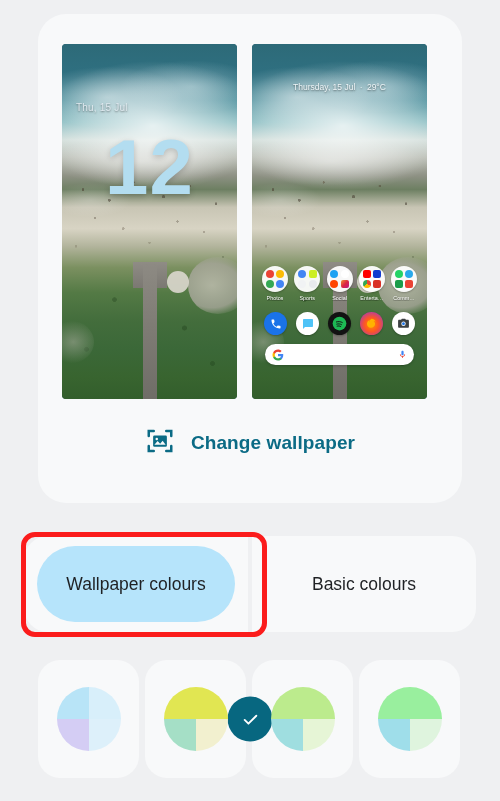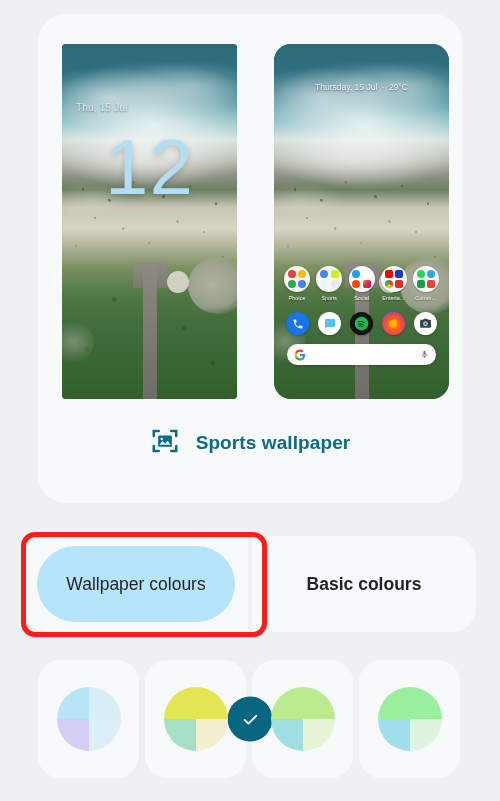--- a/index.html
+++ b/index.html
@@ -40,21 +40,21 @@
   .phone {
     position: absolute;
     top: 30px;
     width: 175px;
     height: 355px;
     border-radius: 4px;
     overflow: hidden;
     background: #2d5f6b;
   }
   .phone.lock  { left: 24px; }
-  .phone.home  { left: 236px; border-radius: 17px; }
+  .phone.home  { left: 214px; }
 
   
   .wallpaper {
     position: absolute;
     inset: 0;
     background:
       
       linear-gradient(to bottom, rgba(120,118,112,0) 61%, rgba(128,126,120,0.0) 61%),
       
       linear-gradient(to bottom,
@@ -178,21 +178,21 @@
     white-space: nowrap;
   }
   .lock-clock {
     position: absolute;
     left: 0; right: 0;
     top: 88px;
     text-align: center;
     color: #b3ddf0;
     font-size: 78px;
     line-height: 0.92;
-    font-weight: 400;
+    font-weight: 700;
     letter-spacing: 1px;
     text-shadow: 0 2px 6px rgba(0,0,0,.2);
   }
   .lock-clock span { display: block; }
 
   
   .home-status {
     position: absolute;
     left: 0; right: 0;
     top: 38px;
@@ -322,21 +322,21 @@
     height: 76px;
     border-radius: 38px;
     display: flex;
     align-items: center;
     justify-content: center;
     font-size: 17.5px;
     color: #1f2124;
     cursor: pointer;
   }
   .tab-pill.selected { background: #b6e4fb; }
-  .tab-pill.plain    { background: transparent; font-weight: bold; }
+  .tab-pill.plain    { background: transparent; }
 
   
   .annotation {
     position: absolute;
     left: 21px;
     top: 532px;
     width: 246px;
     height: 105px;
     border: 5px solid #fb1c1c;
     border-radius: 14px;
@@ -523,21 +523,21 @@
 
     <div class="change-row">
       <span>
         <svg width="30" height="30" viewBox="0 0 24 24" fill="none" stroke="#0b6b85" stroke-width="2" stroke-linecap="round">
           <path d="M3 8V4h4M21 8V4h-4M3 16v4h4M21 16v4h-4"></path>
           <rect x="6.5" y="7.5" width="11" height="9" rx="1" fill="#0b6b85" stroke="none"></rect>
           <path d="M7.5 15l2.6-3 2 2.2 2-2.4 2.4 3.2z" fill="#f8f9fa" stroke="none"></path>
           <circle cx="9.4" cy="10.4" r="1" fill="#f8f9fa" stroke="none"></circle>
         </svg>
       </span>
-      <span class="change-label">Sports wallpaper</span>
+      <span class="change-label">Change wallpaper</span>
     </div>
   </div>
 
   <div class="tabs">
     <div class="tab-shell left">
       <div class="tab-pill selected">
         <span>Wallpaper colours</span>
       </div>
     </div>
     <div class="tab-shell right">

